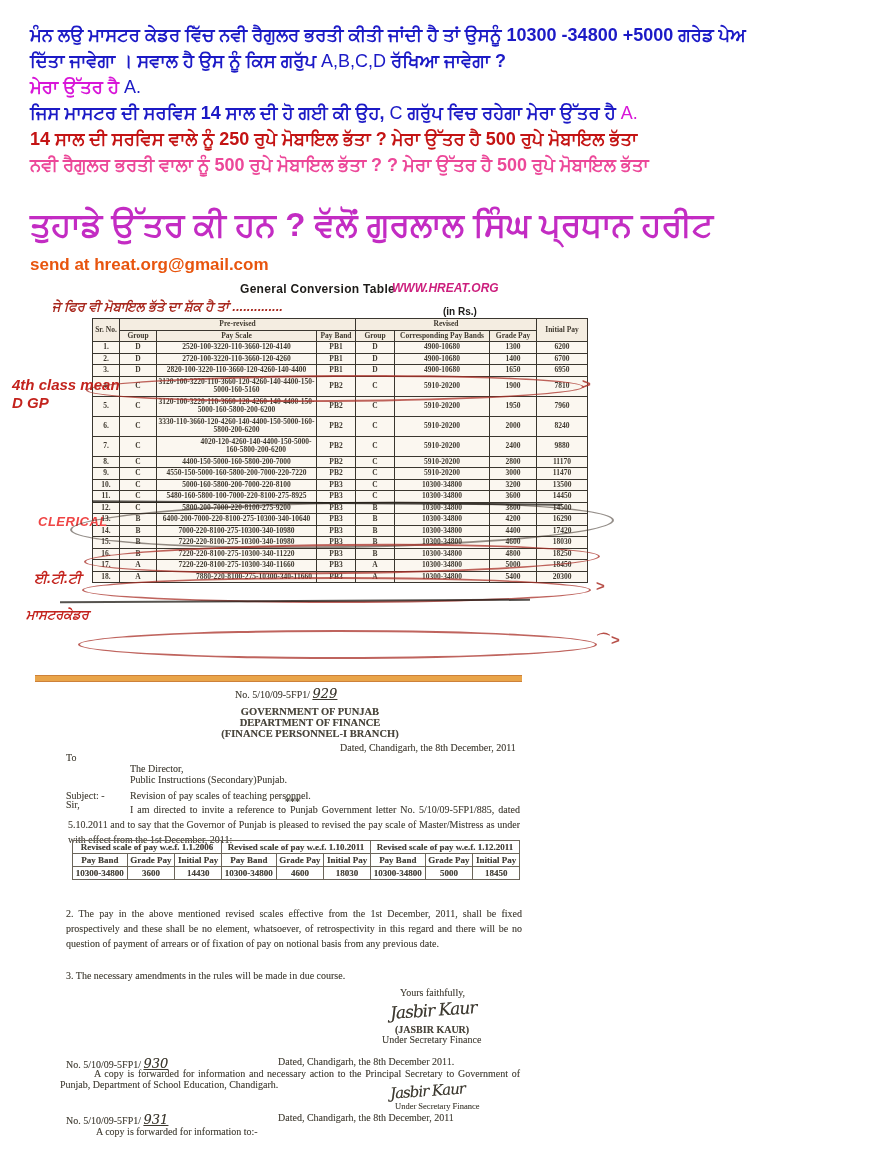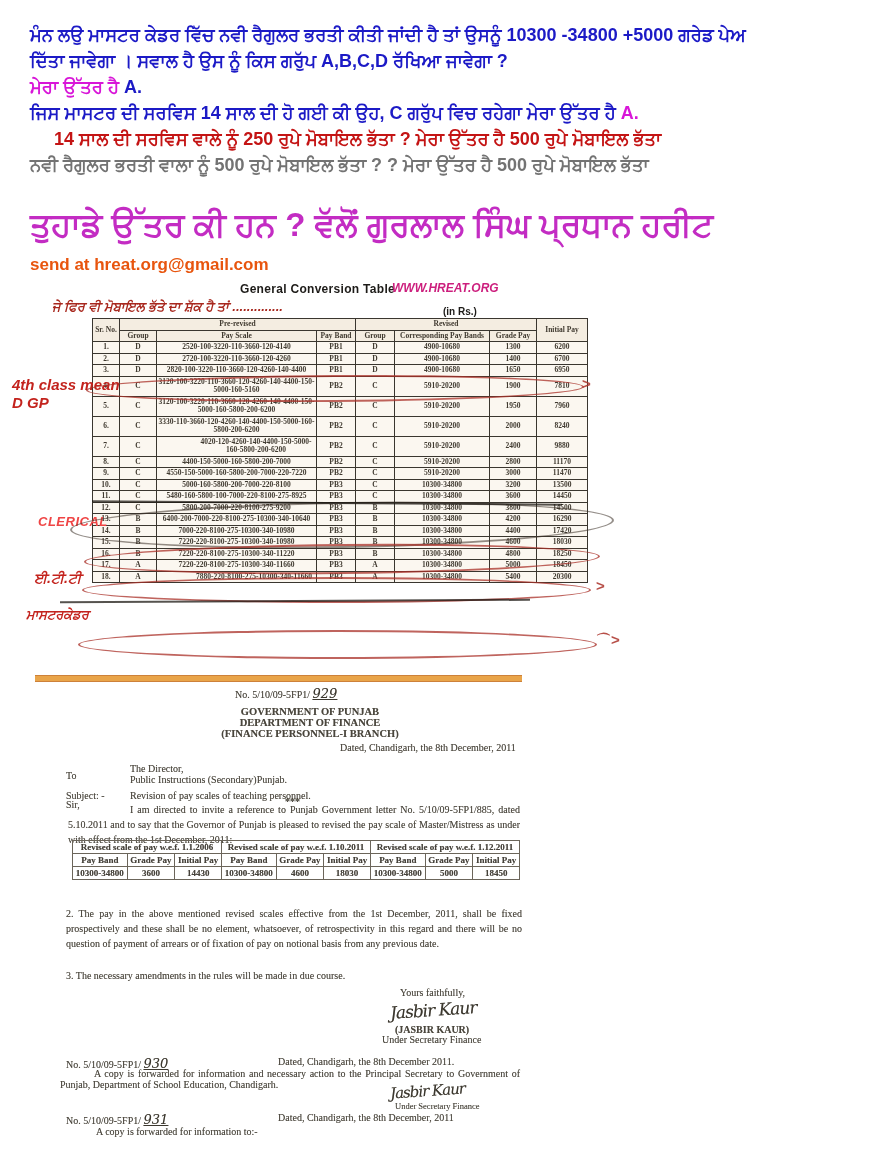--- a/index.html
+++ b/index.html
@@ -5,23 +5,23 @@
   html,body{margin:0;padding:0;}
   body{
     width:870px;height:1149px;position:relative;background:#ffffff;
     font-family:"Liberation Sans",sans-serif;overflow:hidden;
   }
   
   .qa{position:absolute;left:30px;top:22px;width:832px;font-weight:bold;font-size:18px;}
   .qa .ln{white-space:nowrap;line-height:26px;}
   .c-blue{color:#1c1ac6;}
   .c-mag{color:#d816d8;}
-  .c-red{color:#c41414;margin-left:24px;}
-  .c-org{color:#737373;}
-  .latin{font-family:"Liberation Sans",sans-serif;font-weight:bold;}
+  .c-red{color:#c41414;}
+  .c-org{color:#ec4899;}
+  .latin{font-family:"Liberation Sans",sans-serif;font-weight:normal;}
   
   .heading{position:absolute;left:30px;top:206px;font-size:33px;font-weight:bold;color:#c32cc3;white-space:nowrap;}
   .sendat{position:absolute;left:30px;top:255px;font-size:17px;font-weight:bold;color:#e8550e;}
   
   .scan{position:absolute;left:0;top:280px;width:870px;color:#2d2b26;}
   .scan-title{position:absolute;left:240px;top:2px;font-size:12px;font-weight:bold;color:#1d1b18;letter-spacing:.3px;}
   .scan-site{position:absolute;left:392px;top:1px;font-size:12px;font-weight:bold;font-style:italic;color:#cc1f7d;}
   .scan-note{position:absolute;left:52px;top:19px;font-size:13px;font-weight:bold;font-style:italic;color:#a8281e;}
   .scan-unit{position:absolute;left:443px;top:26px;font-size:10px;font-weight:bold;color:#1d1b18;}
   table.conv{position:absolute;left:92px;top:38px;border-collapse:collapse;background:#fbf7f0;}
@@ -302,21 +302,21 @@
   <div class="abs" style="left:175px;top:2px;">
     <span>No. 5/10/09-5FP1/</span>
     <span class="hand refhand">929</span>
   </div>
   <div class="abs center" style="top:22px;font-weight:bold;line-height:11px;font-size:10.5px;">
     <div>GOVERNMENT OF PUNJAB</div>
     <div>DEPARTMENT OF FINANCE</div>
     <div>(FINANCE PERSONNEL-I BRANCH)</div>
   </div>
   <div class="abs" style="left:280px;top:58px;">Dated, Chandigarh, the 8th December, 2011</div>
-  <div class="abs" style="left:6px;top:86px;">To</div>
+  <div class="abs" style="left:6px;top:68px;">To</div>
   <div class="abs" style="left:70px;top:79px;line-height:11px;">
     <div>The Director,</div>
     <div>Public Instructions (Secondary)Punjab.</div>
   </div>
   <div class="abs" style="left:6px;top:106px;">Subject: -</div>
   <div class="abs" style="left:70px;top:106px;">Revision of pay scales of teaching personnel.</div>
   <div class="abs" style="left:6px;top:115px;">Sir,</div>
   <div class="abs" style="left:225px;top:112px;font-weight:bold;">***</div>
   <div class="abs just" style="left:8px;top:118px;width:452px;text-indent:62px;">I am directed to invite a reference to Punjab Government letter No. 5/10/09-5FP1/885, dated 5.10.2011 and to say that the Governor of Punjab is pleased to revised the pay scale of Master/Mistress as under with effect from the 1st December, 2011:-</div>
 

